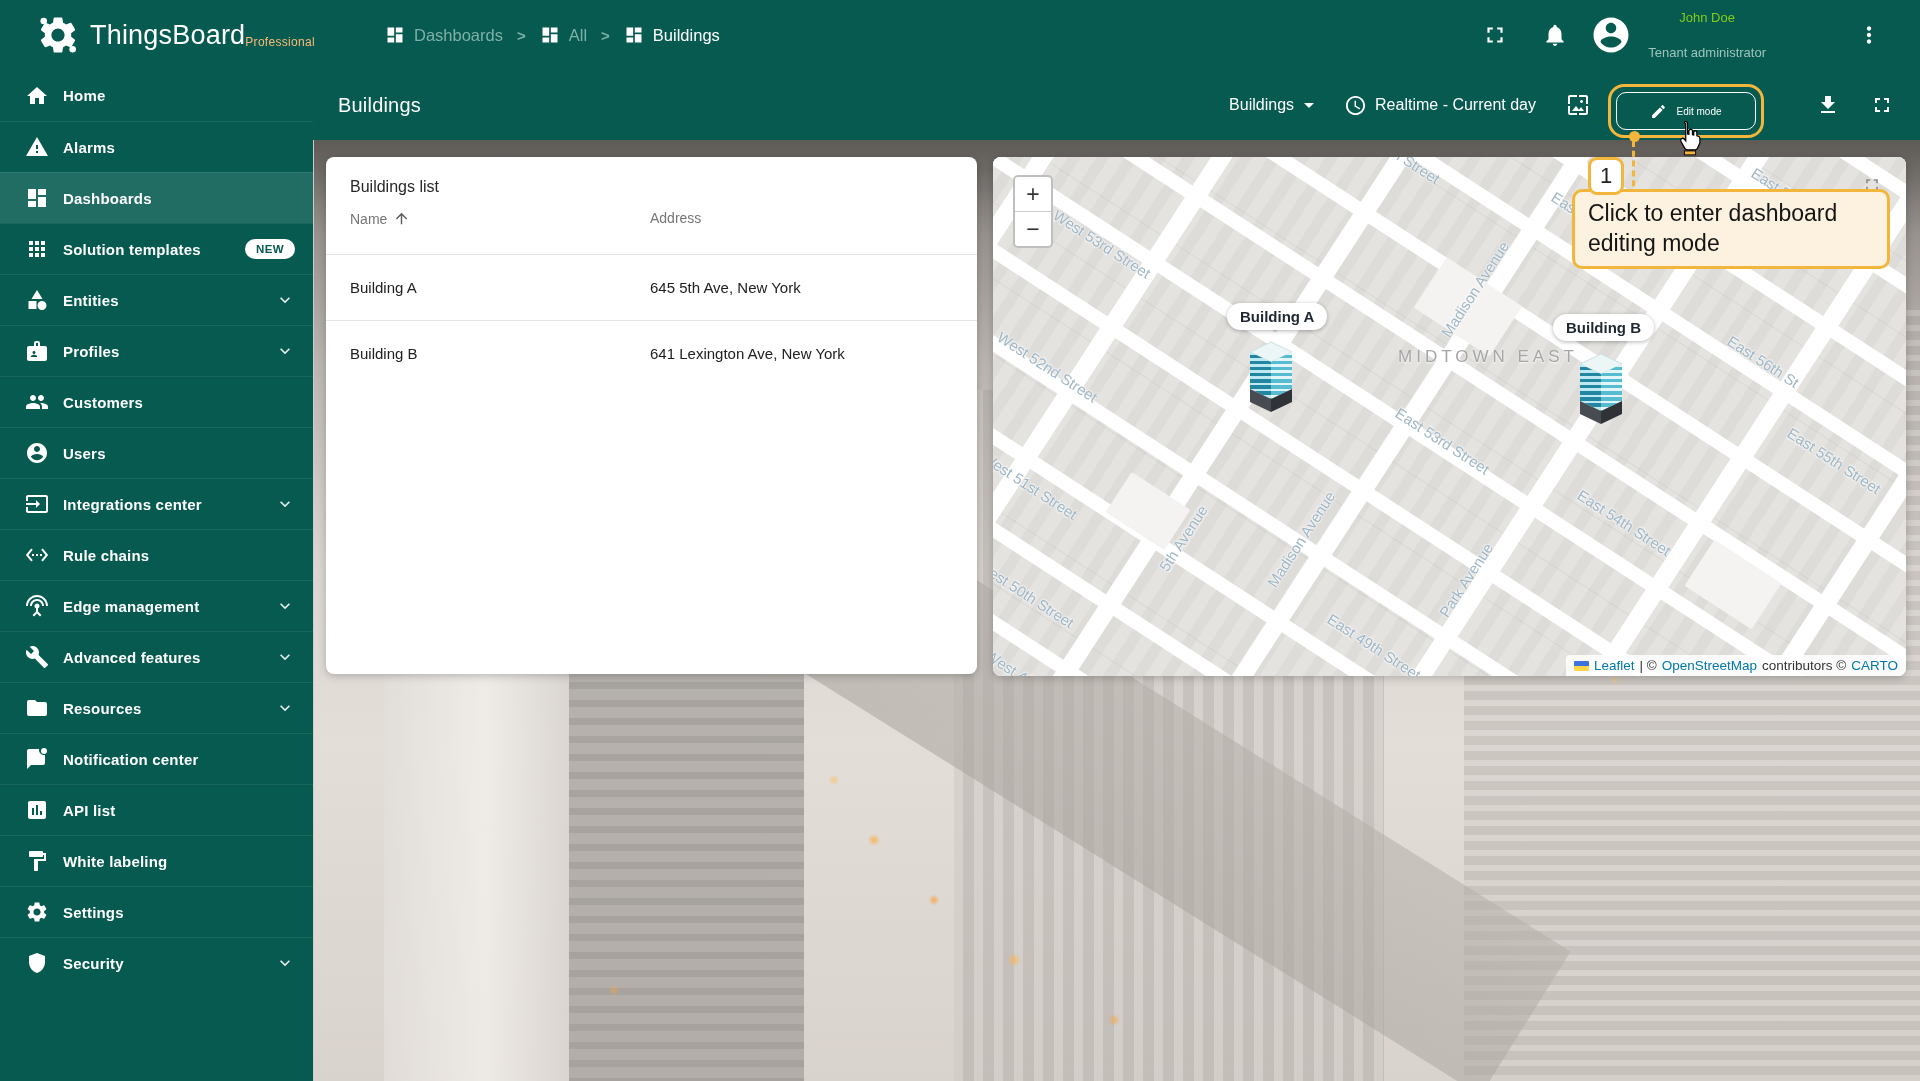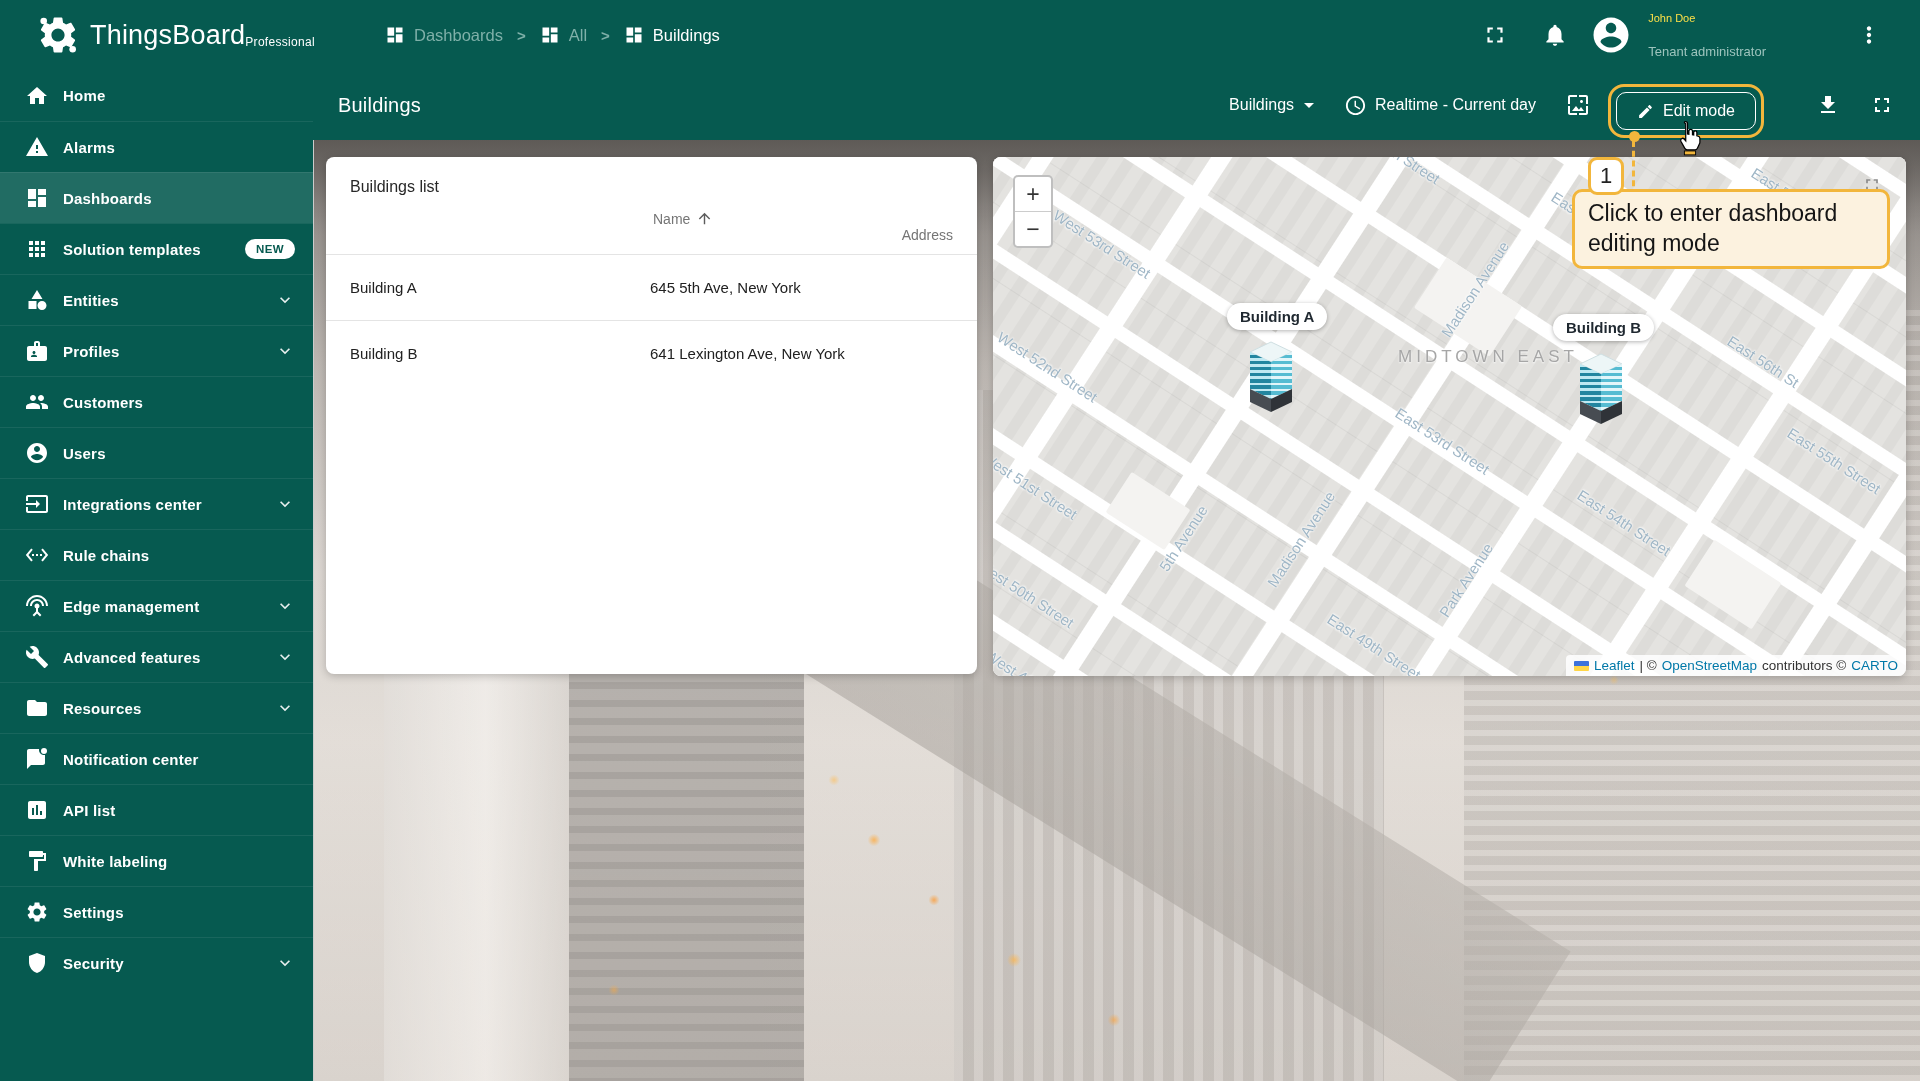--- a/index.html
+++ b/index.html
@@ -4,29 +4,29 @@
 <style>
   html,body{margin:0;padding:0;}
   body{width:1920px;height:1081px;overflow:hidden;position:relative;
        font-family:"Liberation Sans","DejaVu Sans",sans-serif;background:#ccc;}
   .teal{background:#065a50;}
   
   #header{position:absolute;left:0;top:0;width:1920px;height:70px;display:flex;align-items:center;z-index:30;}
   .logo-wrap{display:flex;align-items:center;gap:10px;padding-left:36px;width:277px;flex:none;}
   .logo-text{display:flex;align-items:flex-end;}
   .logo-title{color:#fff;font-size:27px;font-weight:500;letter-spacing:.2px;line-height:1;}
-  .logo-sub{color:#ffffff;font-size:12px;margin-top:3px;letter-spacing:.3px;}
+  .logo-sub{color:#fdba74;font-size:12px;margin-top:3px;letter-spacing:.3px;}
   #breadcrumbs{display:flex;align-items:center;margin-left:72px;gap:14px;}
   .crumb{display:flex;align-items:center;gap:9px;color:#7fb0a9;font-size:16.5px;}
   .crumb.current{color:#fff;}
   .crumb-sep{color:#7fb0a9;font-size:15px;font-weight:700;}
   .hspacer{flex:1;}
   .hicon{color:#fff;display:flex;align-items:center;justify-content:center;cursor:pointer;}
   #user-block{display:flex;flex-direction:column;margin:0 18px 0 16px;}
-  #user-name{color:#fde047;font-size:11px;}
+  #user-name{color:#84cc16;font-size:13px;text-align:center;}
   #user-role{color:#9dc4bd;font-size:13px;margin-top:20px;}
   #header .gap36{width:26px;}
   #header-right{display:flex;align-items:center;padding-right:38px;}
   
   #sidebar{position:absolute;left:0;top:70px;width:313px;height:1011px;z-index:25;}
   .side-item{height:51px;display:flex;align-items:center;padding:0 18px 0 25px;color:#fff;
              border-top:1px solid rgba(255,255,255,.08);cursor:pointer;box-sizing:border-box;}
   .side-item:first-child{border-top:none;}
   .side-item.active{background:rgba(255,255,255,.11);}
   .side-icon{width:24px;height:24px;flex:none;display:flex;align-items:center;justify-content:center;color:#fff;}
@@ -38,21 +38,21 @@
   #toolbar{position:absolute;left:313px;top:70px;width:1607px;height:70px;display:flex;align-items:center;z-index:20;}
   #page-title{color:#fff;font-size:20px;font-weight:500;padding-left:25px;letter-spacing:.2px;}
   #toolbar-right{margin-left:auto;display:flex;align-items:center;gap:30px;padding-right:26px;color:#fff;}
   .tb-item{display:flex;align-items:center;gap:8px;font-size:16px;cursor:pointer;white-space:nowrap;}
   .caret{width:0;height:0;border-left:5px solid transparent;border-right:5px solid transparent;
          border-top:5px solid #fff;margin-left:2px;}
   .edit-spacer{width:166px;height:1px;}
   #edit-ring{position:absolute;left:1295px;top:14px;width:156px;height:54px;border:3px solid #f2b63c;
              border-radius:16px;box-sizing:border-box;}
   #edit-btn{position:absolute;inset:5px;border:1.5px solid #fff;border-radius:10px;display:flex;
-            align-items:center;justify-content:center;gap:9px;color:#fff;font-size:16px;font-weight:500;cursor:pointer;}
+            align-items:center;justify-content:center;gap:9px;color:#fff;font-size:10px;font-weight:500;cursor:pointer;}
   
   #canvas{position:absolute;left:314px;top:140px;width:1607px;height:941px;overflow:hidden;
     background:linear-gradient(180deg,#6f6b67 0%,#908b87 7%,#bab4af 24%,#d2ccc7 46%,#dad4ce 64%,#cbc4be 100%);}
   .bgb{position:absolute;opacity:.75;}
   #bgb1{left:70px;top:400px;width:185px;height:541px;background:linear-gradient(90deg,#d9d5d1,#f0edea 55%,#ccc7c2);}
   #bgb2{left:255px;top:290px;width:235px;height:651px;background:
         repeating-linear-gradient(180deg,rgba(70,66,63,.35) 0 7px,rgba(0,0,0,0) 7px 18px),
         linear-gradient(180deg,#938e8a,#847f7b);}
   #bgb3{left:640px;top:250px;width:430px;height:691px;background:
         repeating-linear-gradient(90deg,rgba(255,255,255,.25) 0 9px,rgba(0,0,0,.06) 9px 20px),
@@ -69,21 +69,21 @@
      radial-gradient(8px 8px at 520px 640px,rgba(255,190,90,.6),rgba(255,190,90,0) 70%),
      radial-gradient(9px 9px at 800px 880px,rgba(255,160,50,.6),rgba(255,160,50,0) 70%),
      radial-gradient(7px 7px at 1240px 420px,rgba(255,200,110,.55),rgba(255,200,110,0) 70%),
      radial-gradient(7px 7px at 1300px 540px,rgba(255,200,110,.5),rgba(255,200,110,0) 70%),
      radial-gradient(8px 8px at 300px 850px,rgba(255,170,60,.5),rgba(255,170,60,0) 70%),
      linear-gradient(180deg,rgba(80,76,73,.55) 0,rgba(150,145,140,.18) 10%,rgba(255,252,248,.22) 45%,rgba(255,250,244,.28) 100%);}
   
   .card{position:absolute;background:#fff;border-radius:8px;box-shadow:0 2px 8px rgba(0,0,0,.22);}
   #list-card{left:12px;top:17px;width:651px;height:517px;display:flex;flex-direction:column;}
   #list-title{font-size:16px;font-weight:500;color:#282828;padding:21px 24px 14px;}
-  .thead{display:flex;padding:0 24px;height:44px;align-items:flex-end;flex-direction:column;}
+  .thead{display:flex;padding:0 24px;height:44px;align-items:flex-start;}
   .th{font-size:14px;color:#757575;display:flex;align-items:center;gap:6px;}
   .th.name{width:300px;}
   .sort-arrow{color:#5c5c5c;display:flex;}
   .trow{display:flex;padding:0 24px;height:65px;align-items:center;border-top:1px solid #e4e4e4;cursor:pointer;}
   .td{font-size:15px;color:#212121;}
   .td.name{width:300px;}
   .list-fill{flex:1;}
   #list-footer{border-top:1px solid #e4e4e4;height:64px;display:flex;align-items:center;
                justify-content:flex-end;gap:38px;padding-right:36px;}
   #pag-label{font-size:14px;color:#8f8f8f;margin-right:26px;}

